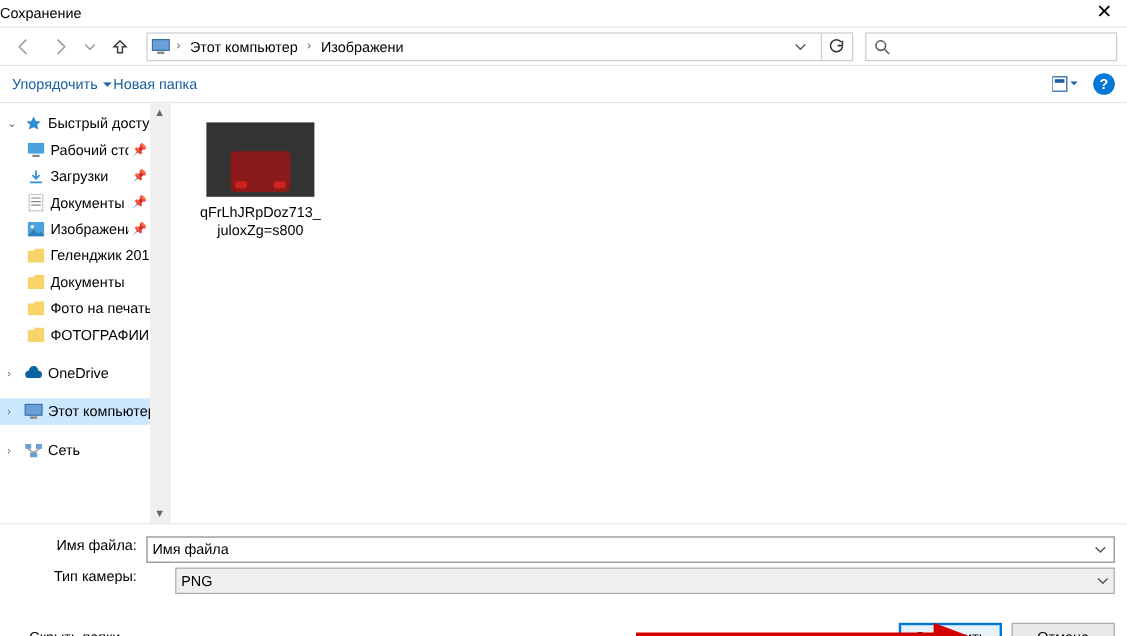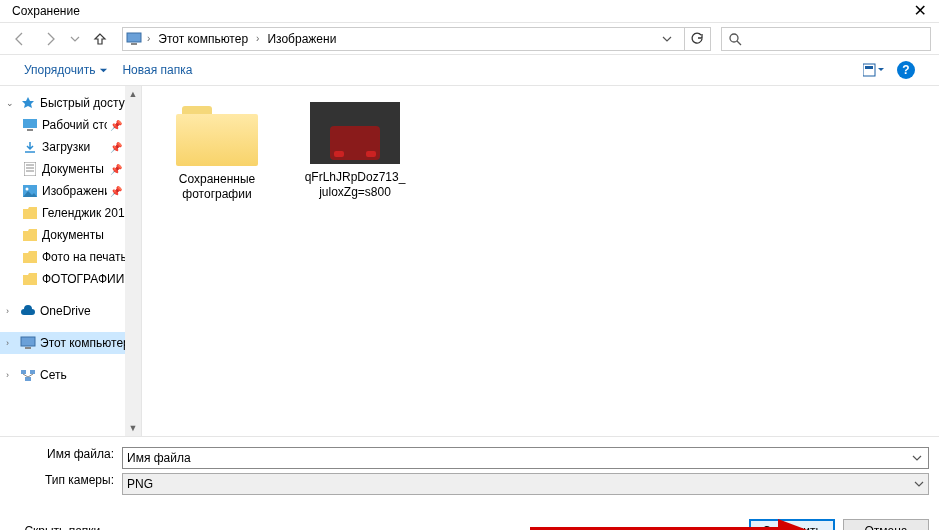--- a/index.html
+++ b/index.html
@@ -1,38 +1,38 @@
 <!DOCTYPE html>
 <html><head>
 <meta charset="utf-8">
 <style>
 * { box-sizing: border-box; margin: 0; padding: 0; font-family: "Segoe UI", Tahoma, sans-serif; font-size: 12px; }
 body { background: #fff; width: 939px; height: 530px; overflow: hidden; }
 
-.titlebar { height: 22px; display: flex; align-items: center; justify-content: space-between; padding: 0 4px 0 12px; }
+.titlebar { height: 22px; display: flex; align-items: center; justify-content: space-between; padding: 0 4px 0 0; }
 .titlebar-title { font-size: 12px; color: #000; }
 .titlebar-close { font-size: 16px; line-height: 1; padding: 0 8px; cursor: default; }
 
 .navbar { height: 32px; display: flex; align-items: center; gap: 6px; padding: 0 8px; border-top: 1px solid #e5e5e5; }
 .nav-arrow { width: 24px; height: 24px; display: flex; align-items: center; justify-content: center; color: #9a9a9a; }
 .nav-recent { width: 14px; display: flex; align-items: center; justify-content: center; color: #9a9a9a; }
 .nav-up { width: 24px; height: 24px; display: flex; align-items: center; justify-content: center; color: #3a3a3a; }
 .addressbar { flex: 1; height: 24px; border: 1px solid #ccc; display: flex; align-items: center; gap: 2px; padding: 0 2px; margin: 0 4px; }
 .addr-icon { width: 18px; height: 18px; display: flex; align-items: center; justify-content: center; }
 .addr-sep { color: #666; font-size: 10px; padding: 0 2px; }
 .addr-part { padding: 0 4px; color: #000; }
 .addr-end { margin-left: auto; display: flex; align-items: center; gap: 4px; }
 .addr-drop { width: 18px; text-align: center; color: #666; }
 .addr-refresh { width: 24px; height: 22px; border-left: 1px solid #ccc; display: flex; align-items: center; justify-content: center; color: #333; }
 .searchbox { width: 210px; height: 24px; border: 1px solid #ccc; display: flex; align-items: center; padding: 0 6px; justify-content: space-between; }
 .searchbox input { border: none; outline: none; flex: 1; font-size: 12px; color: #333; }
 .searchbox input::placeholder { color: #888; }
 .searchbox .sicon { color: #555; }
 
-.toolbar { height: 32px; display: flex; align-items: center; padding: 0 24px; gap: 14px; border-top: 1px solid #e5e5e5; border-bottom: 1px solid #e5e5e5; }
+.toolbar { height: 32px; display: flex; align-items: center; padding: 0 10px; border-top: 1px solid #e5e5e5; border-bottom: 1px solid #e5e5e5; }
 .tb-item { color: #1a5ea3; display: flex; align-items: center; gap: 4px; }
 .tb-spacer { flex: 1; }
 .tb-right { display: flex; align-items: center; gap: 12px; }
 .tb-icon { color: #1a5ea3; }
 .tb-help { width: 18px; height: 18px; border-radius: 50%; background: #0078d7; color: #fff; display: flex; align-items: center; justify-content: center; font-weight: bold; }
 
 .body-main { display: flex; height: 350px; }
 .sidebar { width: 142px; border-right: 1px solid #e5e5e5; padding-top: 6px; position: relative; overflow: hidden; }
 .sidebar-scroll { position: absolute; right: 0; top: 0; width: 16px; height: 100%; background: #f0f0f0; display: flex; flex-direction: column; justify-content: space-between; align-items: center; }
 .sidebar-scroll .sb-btn { height: 16px; width: 100%; display: flex; align-items: center; justify-content: center; color: #666; font-size: 9px; }
@@ -56,21 +56,21 @@
 .thumb .car::before { left: 4px; }
 .thumb .car::after { right: 4px; }
 .item-label { font-size: 12px; line-height: 1.25; }
 
 .form-area { border-top: 1px solid #e5e5e5; padding: 6px 10px; }
 .form-row { display: flex; align-items: flex-start; margin: 4px 0; }
 .form-label { width: 112px; text-align: right; padding-right: 8px; font-size: 12px; }
 .form-input { flex: 1; height: 22px; border: 1px solid #888; padding: 0 4px; display: flex; align-items: center; justify-content: space-between; background: #fff; }
 .form-input input { border: none; outline: none; flex: 1; font-size: 12px; }
 .form-input .dd { color: #555; font-size: 10px; padding: 0 2px; }
-.form-select { flex: 1; height: 22px; border: 1px solid #aaa; background: #efefef; padding: 0 4px; display: flex; align-items: center; justify-content: space-between; }
+.form-select { flex: 1; height: 22px; border: 1px solid #aaa; background: #efefef; padding: 0 4px; display: flex; align-items: center; justify-content: space-between; margin-left: 24px; }
 
 .footer { display: flex; align-items: center; padding: 14px 10px 8px 10px; position: relative; }
 .footer-left { display: flex; align-items: center; gap: 6px; }
 .footer-left .tri { color: #555; font-size: 10px; }
 .footer-spacer { flex: 1; position: relative; }
 .red-arrow { position: absolute; left: 430px; top: 50%; transform: translateY(-50%); }
 .footer-buttons { display: flex; gap: 8px; }
 .btn { width: 86px; height: 24px; border: 1px solid #aaa; background: #e9e9e9; display: flex; align-items: center; justify-content: center; font-size: 12px; }
 .btn.primary { border: 2px solid #0078d7; background: #e5f1fb; }
 
@@ -286,26 +286,20 @@
       <span class="lbl">Сеть</span>
     </div>
     <div class="sidebar-scroll">
       <div class="sb-btn">▲</div>
       <div class="sb-btn">▼</div>
     </div>
   </div>
 
   <div class="content">
     <div class="item">
-      <div class="folder-visual"></div>
-      <div class="item-label">
-        <span>Сохраненные</span><br><span>фотографии</span>
-      </div>
-    </div>
-    <div class="item">
       <div class="thumb">
           <div class="car"></div>
         </div>
       <div class="item-label">
         <span>qFrLhJRpDoz713_</span><br><span>juloxZg=s800</span>
       </div>
     </div>
   </div>
 </div>
 

